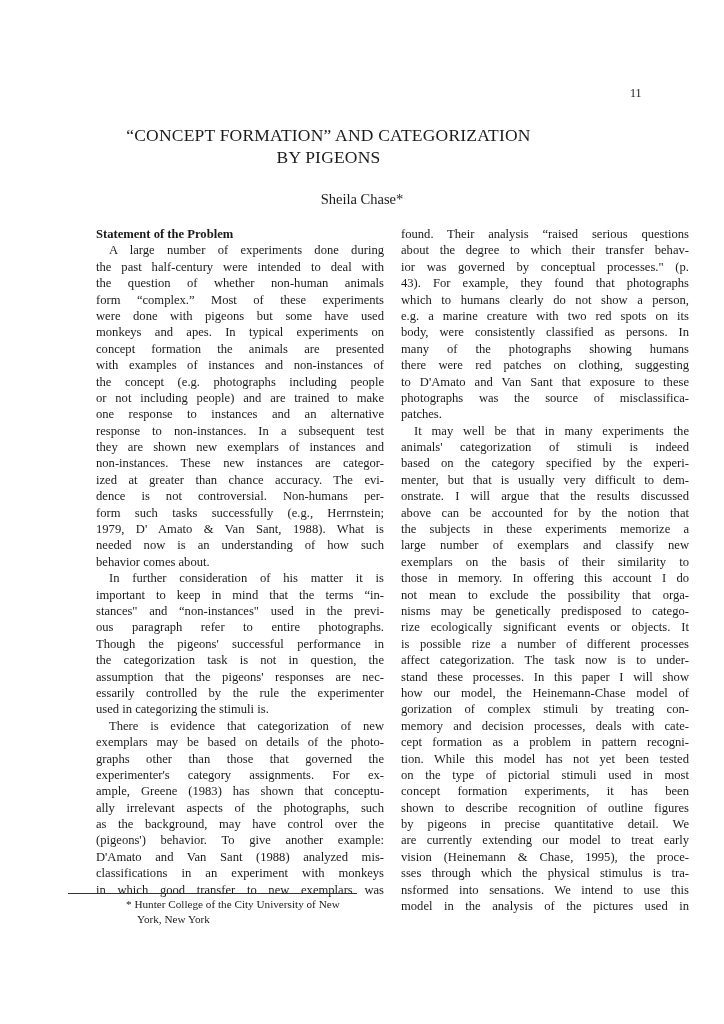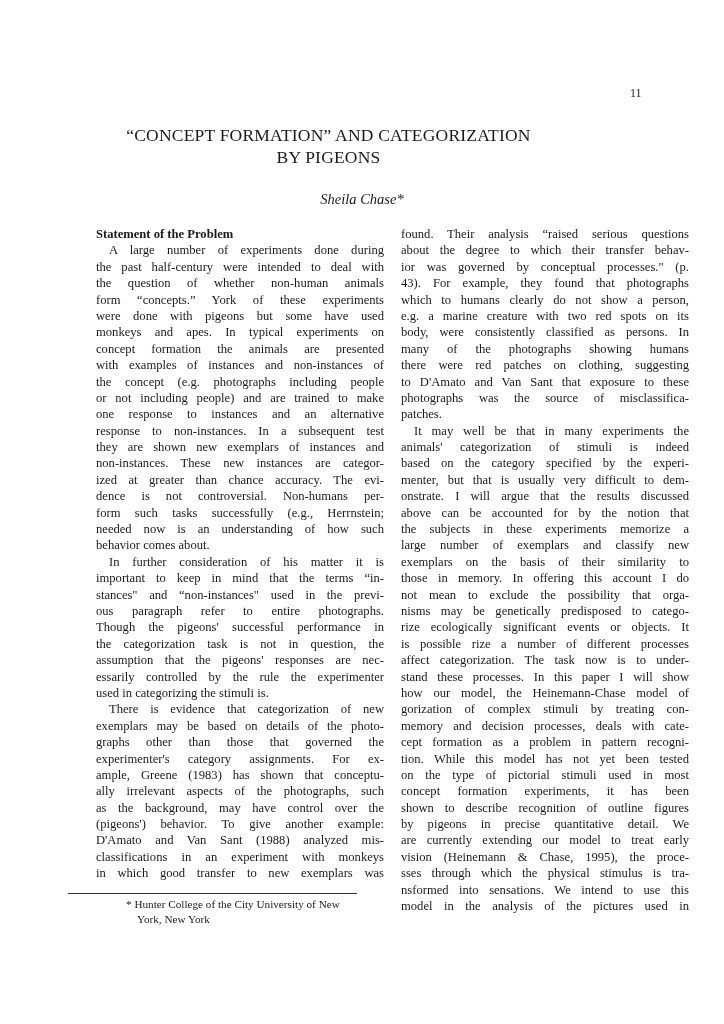--- a/index.html
+++ b/index.html
@@ -1,19 +1,19 @@
 <!DOCTYPE html>
 <html><head>
   <meta charset="utf-8">
   <style>
     html, body { margin: 0; padding: 0; background: #ffffff; }
     body { width: 724px; height: 1024px; position: relative; overflow: hidden; color: #1a1a1a; }
     .page-number { position: absolute; top: 86px; left: 630px; font-family: "Liberation Serif", serif; font-size: 12px; }
     .title { position: absolute; top: 124px; left: 0; width: 657px; text-align: center; font-family: "Liberation Serif", serif; font-size: 17.5px; letter-spacing: 0.2px; line-height: 22px; }
-    .author { position: absolute; top: 191px; left: 0; width: 724px; text-align: center; font-family: "Liberation Serif", serif; font-style: italic; font-size: 14.5px; }
+    .author { position: absolute; top: 191px; left: 0; width: 724px; text-align: center; font-family: "Liberation Serif", serif; font-size: 14.5px; }
     .col { position: absolute; top: 226px; width: 288px; font-family: "Liberation Serif", serif; font-size: 12.6px; line-height: 16.4px; margin-left: 28px; }
     .col-left { left: 68px; }
     .col-right { left: 373px; }
     .line { white-space: nowrap; text-align: justify; text-align-last: justify; height: 16.4px; overflow: visible; }
     .line.last { text-align-last: left; }
     .line.indent { padding-left: 13px; }
     .heading { font-weight: bold; text-align-last: left; }
     .footnote-rule { position: absolute; left: 68px; top: 893px; width: 289px; height: 0; border-top: 1px solid #333; }
     .footnote { position: absolute; left: 78px; top: 897px; width: 279px; font-family: "Liberation Serif", serif; font-size: 11.2px; line-height: 15px; margin-left: 48px; }
     .footnote .fline { white-space: nowrap; }
@@ -30,34 +30,35 @@
 </div>
 
 <div class="author">Sheila Chase*</div>
 
 <div class="col col-left">
   <div class="line heading">Statement of the Problem</div>
   <div id="left-lines">
       <div class="line indent">A large number of experiments done during</div>
       <div class="line">the past half-century were intended to deal with</div>
       <div class="line">the question of whether non-human animals</div>
-      <div class="line">form “concepts.”  York of these experiments</div>
+      <div class="line">form “complex.”  Most of these experiments</div>
       <div class="line">were done with pigeons but some have used</div>
       <div class="line">monkeys and apes.  In typical experiments on</div>
       <div class="line">concept formation the animals are presented</div>
       <div class="line">with examples of instances and non-instances of</div>
       <div class="line">the concept (e.g. photographs including people</div>
       <div class="line">or not including people) and are trained to make</div>
       <div class="line">one response to instances and an alternative</div>
       <div class="line">response to non-instances.  In a subsequent test</div>
       <div class="line">they are shown new exemplars of instances and</div>
       <div class="line"> non-instances. These new instances are categor-</div>
       <div class="line">ized at greater than chance accuracy.  The evi-</div>
       <div class="line">dence is not controversial.  Non-humans per-</div>
       <div class="line">form such tasks successfully (e.g., Herrnstein;</div>
+      <div class="line">1979, D' Amato &amp; Van Sant, 1988).  What is</div>
       <div class="line">needed now is an understanding of how such</div>
       <div class="line last">behavior comes about.</div>
       <div class="line indent">In further consideration of his matter it is</div>
       <div class="line">important to keep in mind that the terms “in-</div>
       <div class="line">stances" and “non-instances" used in the previ-</div>
       <div class="line">ous paragraph refer to entire photographs.</div>
       <div class="line">Though the pigeons' successful performance in</div>
       <div class="line">the categorization task is not in question, the</div>
       <div class="line">assumption that the pigeons' responses are nec-</div>
       <div class="line">essarily controlled by the rule the experimenter</div>

